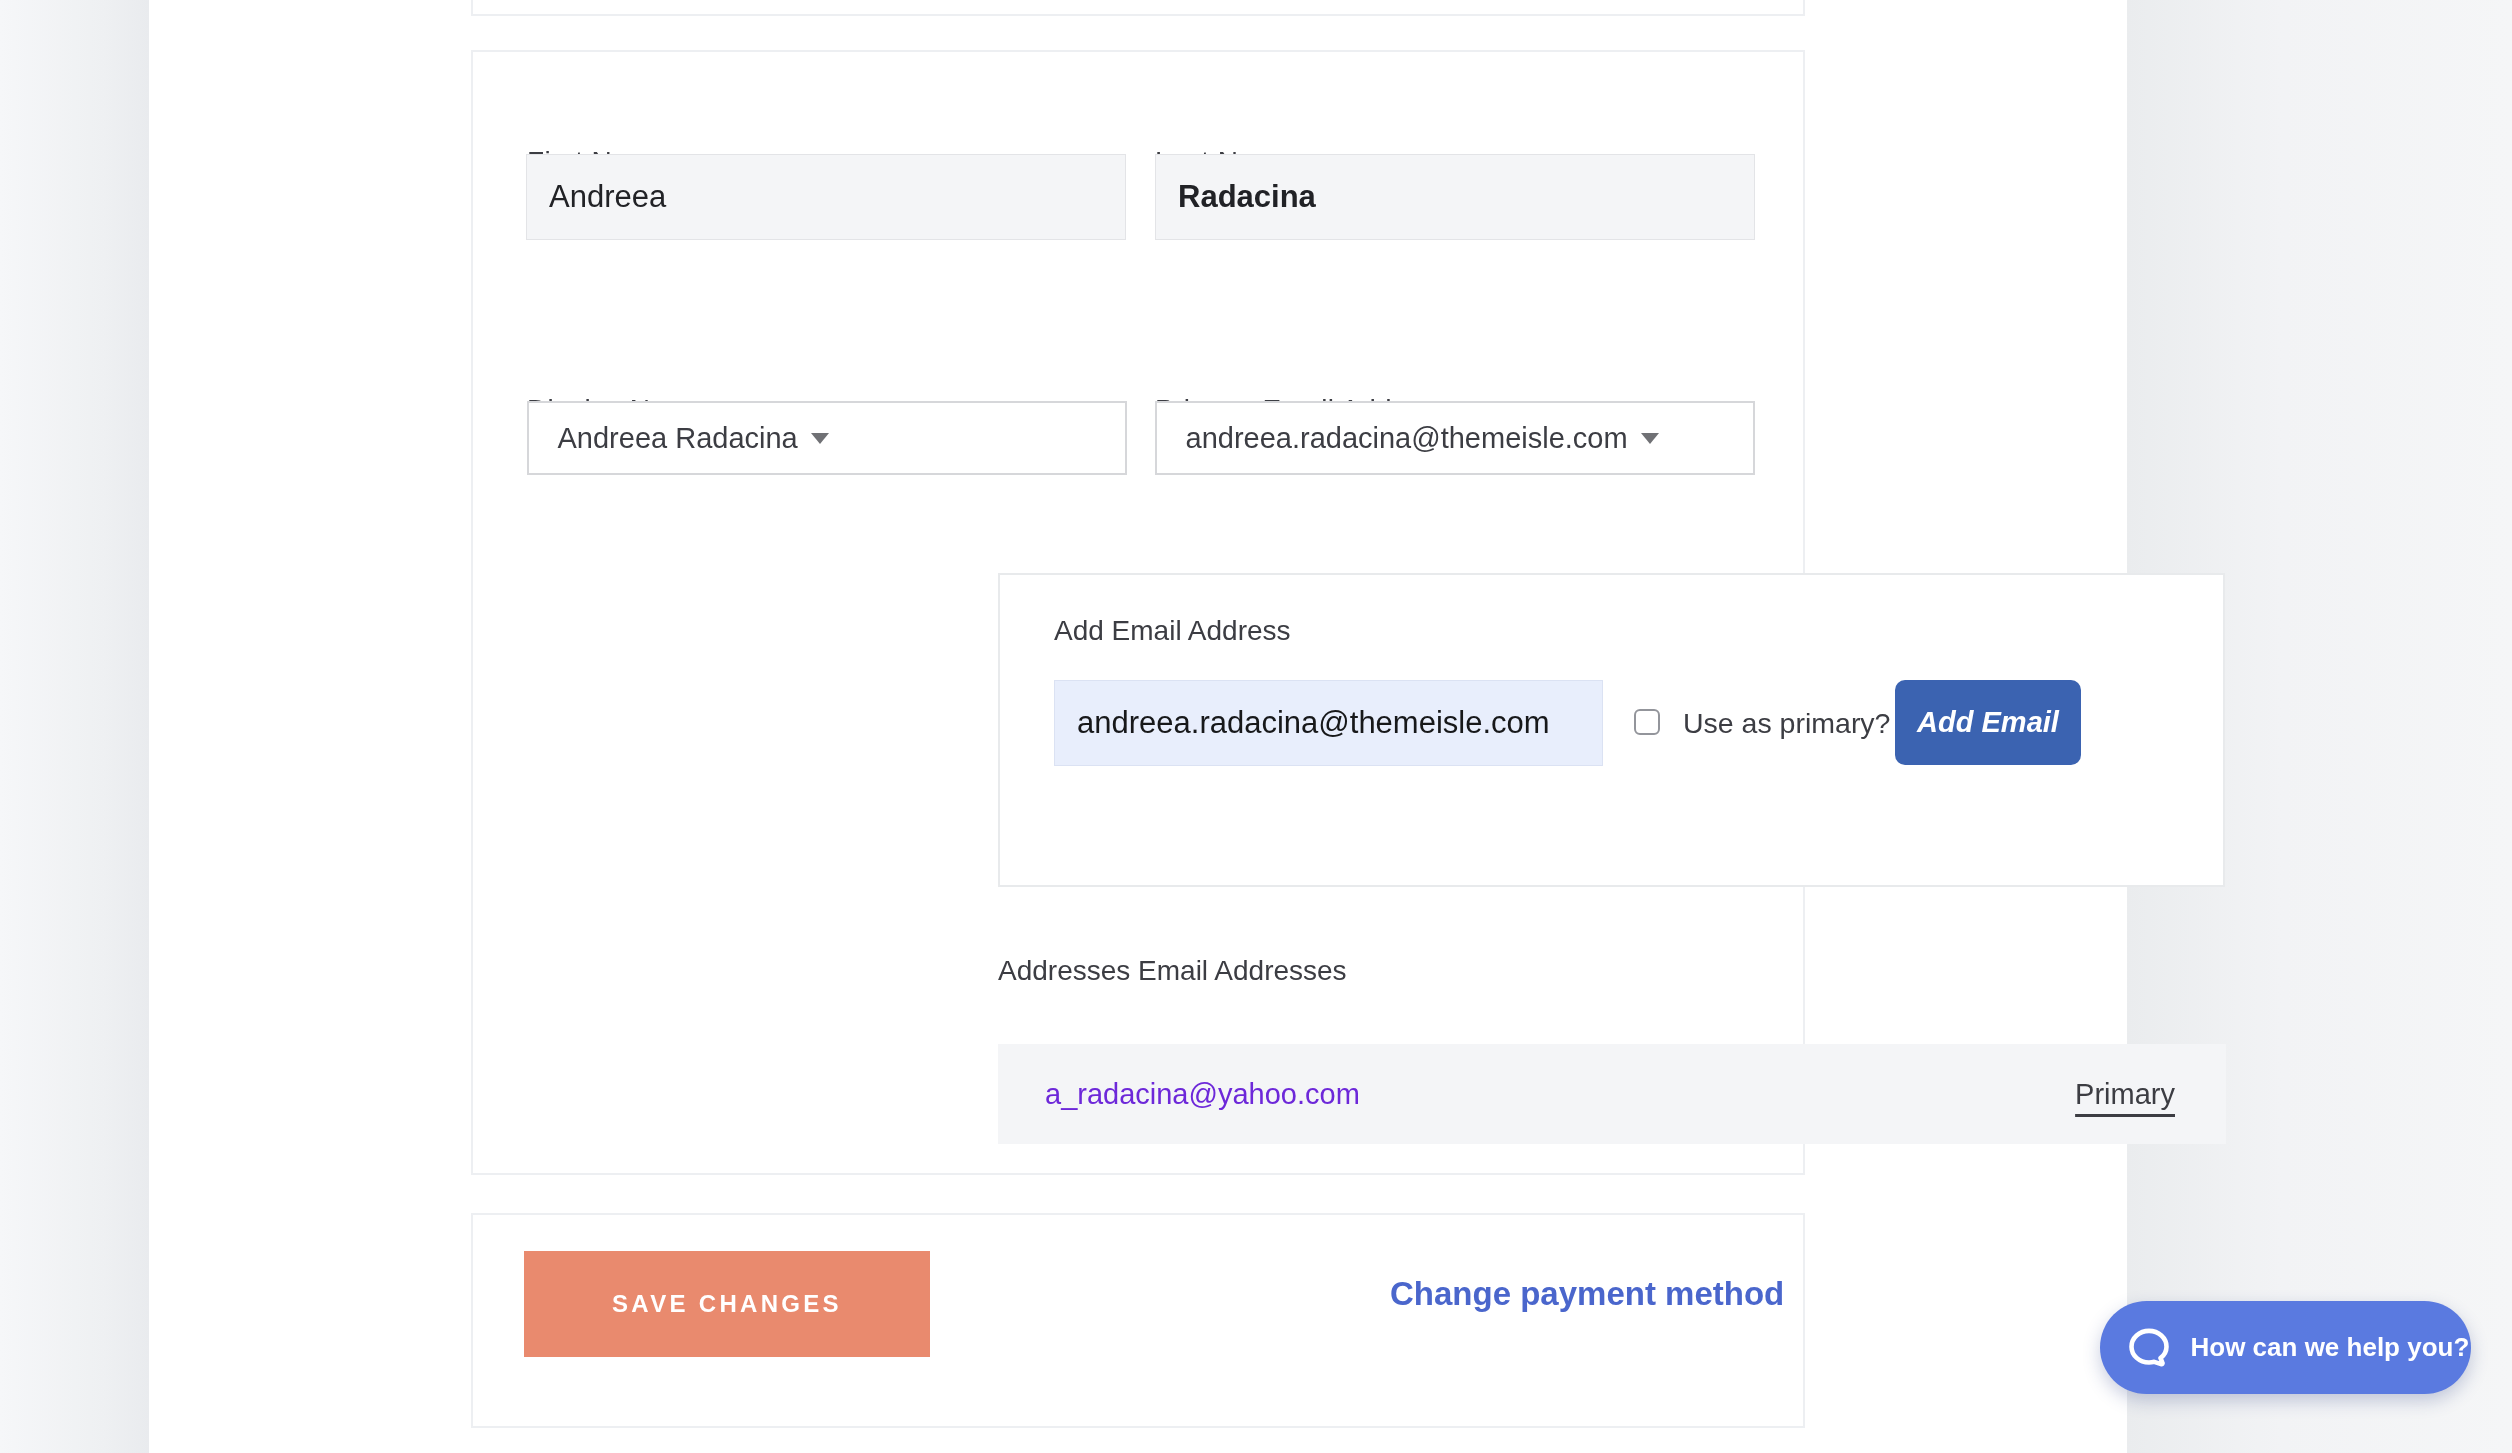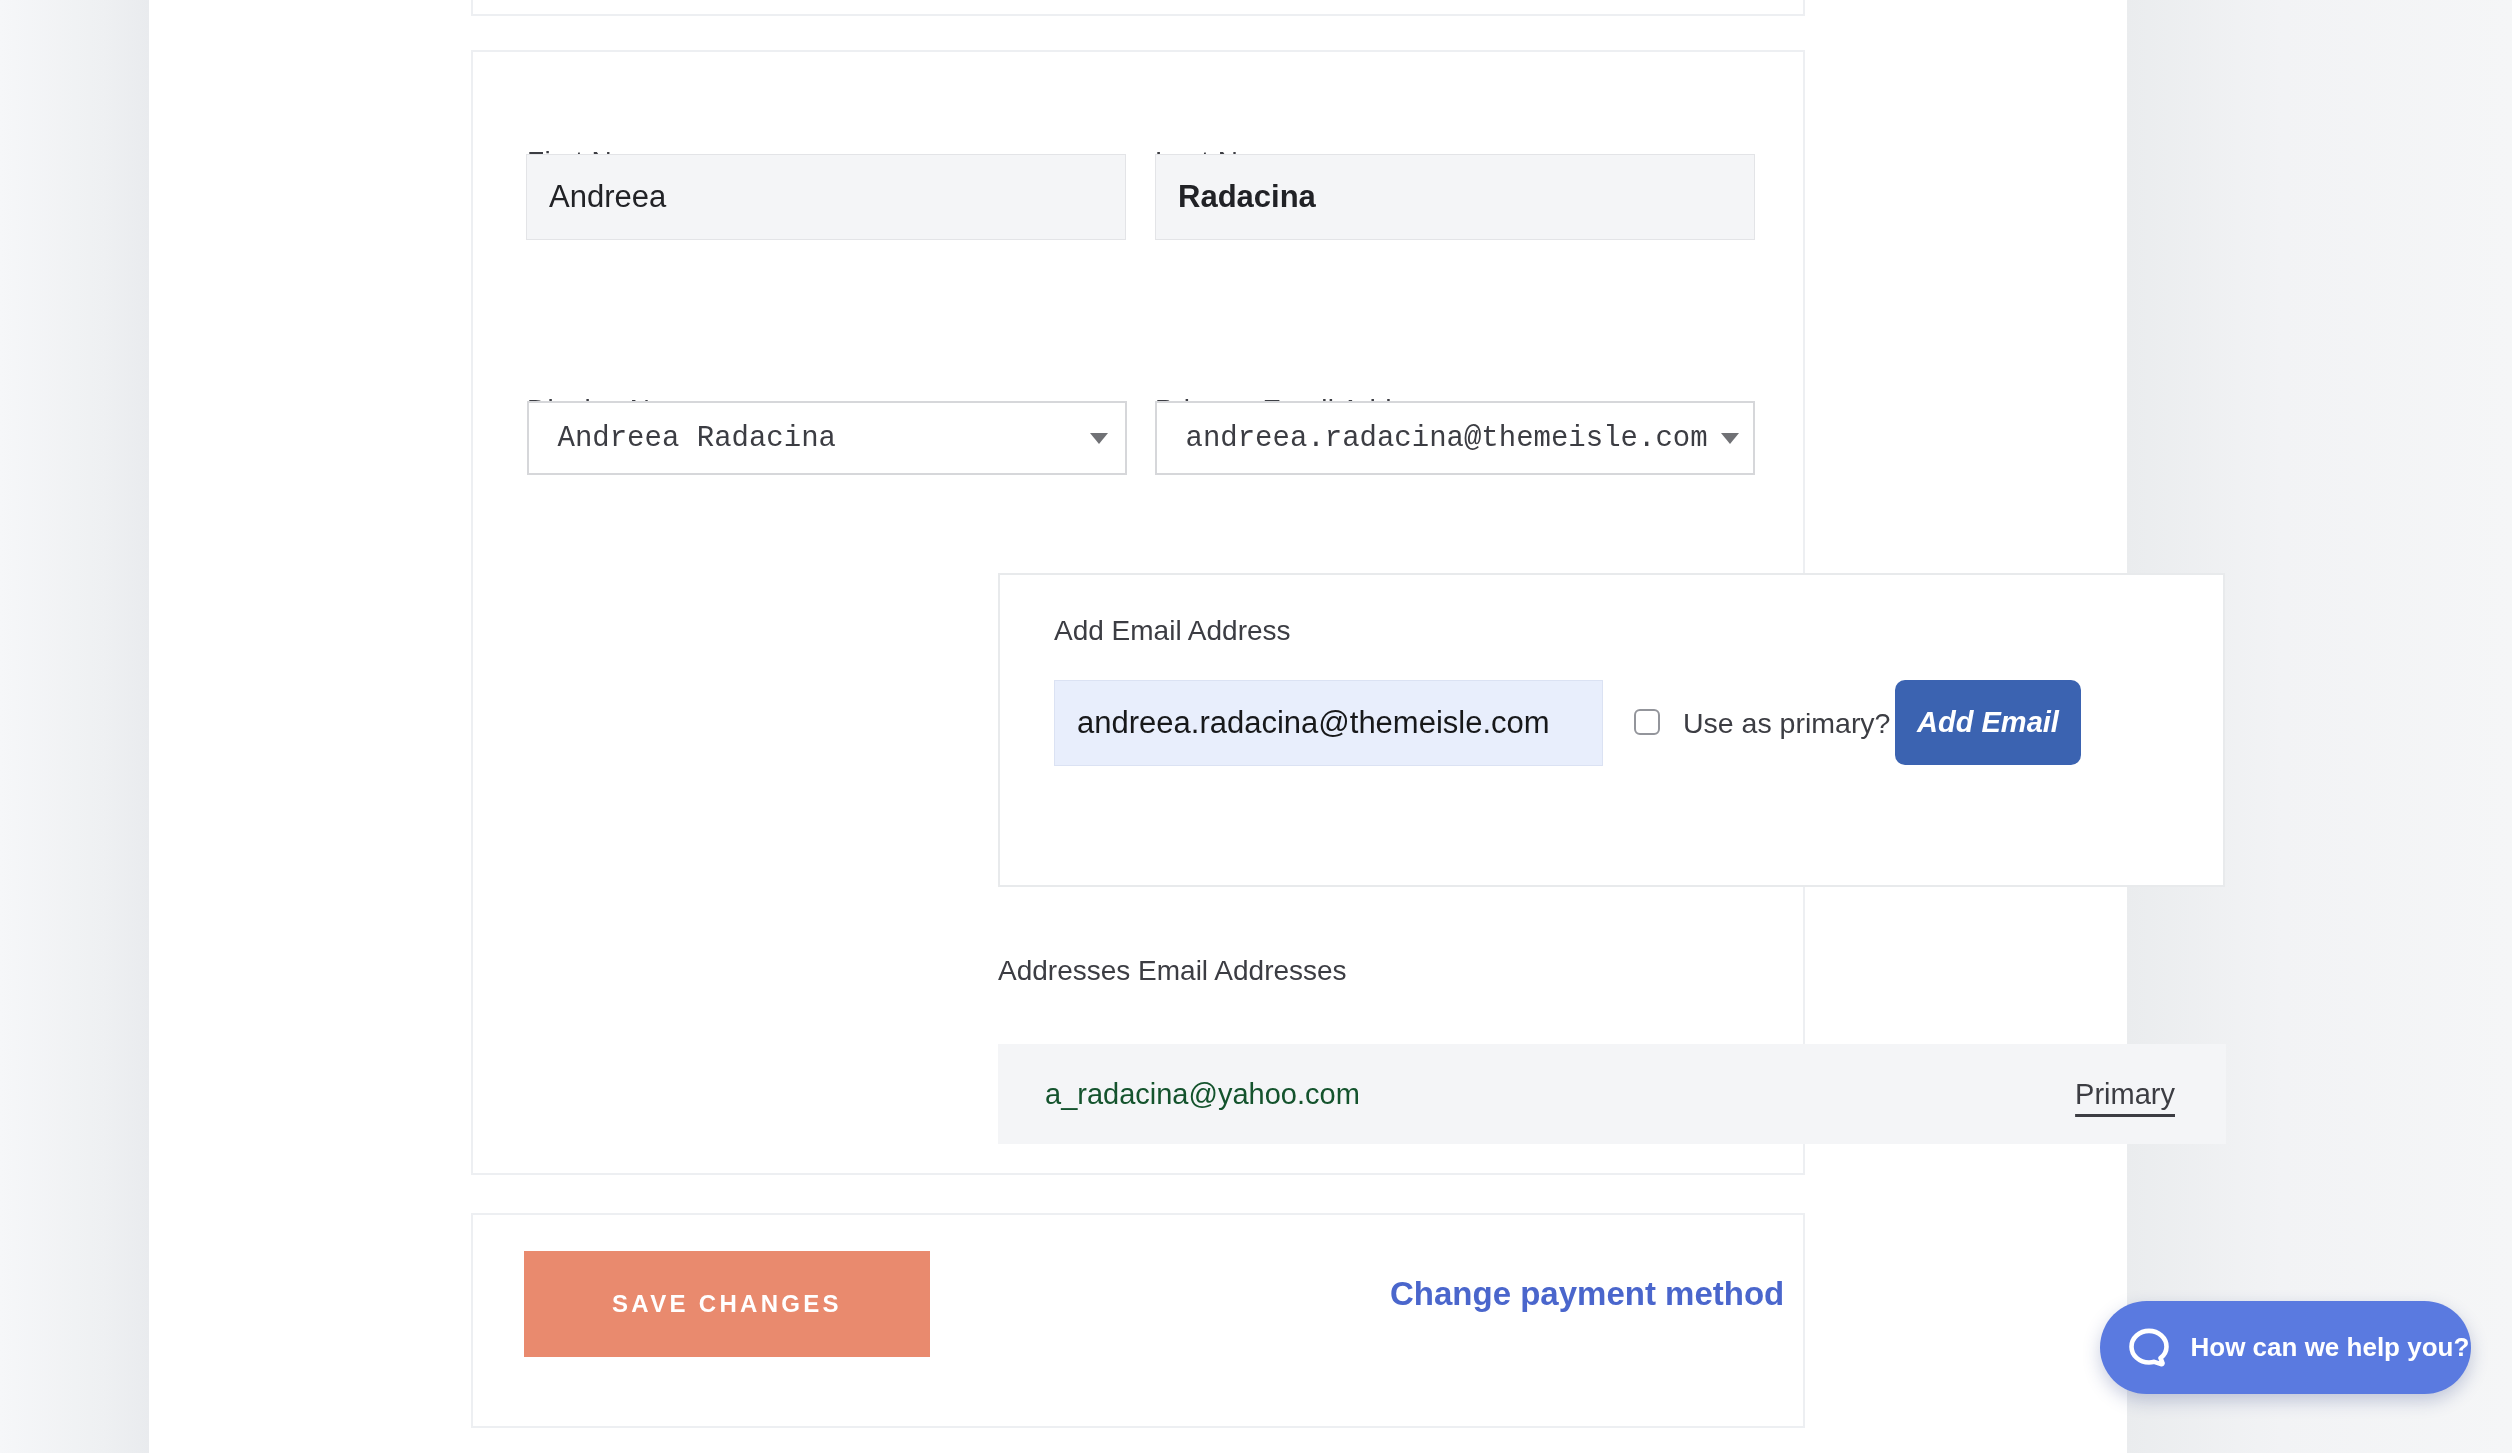--- a/index.html
+++ b/index.html
@@ -39,22 +39,22 @@
   .text-input {
     position: absolute; height: 86px; width: 600px;
     background: #f4f5f7; border: 1.7px solid #e3e4e7;
     font-family: "Liberation Sans", sans-serif;
     font-size: 31px; color: #212226; padding: 0 0 0 22px; outline: none;
   }
 
   .select-box {
     position: absolute; height: 74px; width: 600px;
     background: #ffffff; border: 2.5px solid #d6d7da;
-    display: flex; align-items: center; justify-content: space-between;
-    padding: 0 16.7px 0 28.5px; font-size: 29px; color: #3c3d43; cursor: pointer; font-family: Liberation Mono, monospace;
+    display: flex; align-items: center; 
+    padding: 0 16.7px 0 28.5px; font-size: 29px; color: #3c3d43; cursor: pointer;
   }
   .select-caret {
     width: 0; height: 0; border-left: 9.2px solid transparent;
     border-right: 9.2px solid transparent; border-top: 11.7px solid #707175;
     flex: 0 0 auto; margin-left: 13.4px;
   }
 
   .subcard {
     position: absolute; left: 525px; top: 521px; width: 1227px; height: 314px;
     background: #ffffff; border: 2.5px solid #e8eaec;
@@ -80,21 +80,21 @@
     color: #ffffff; font-family: "Liberation Sans", sans-serif;
     font-size: 29px; font-weight: 700; cursor: pointer; font-style: italic;
   }
 
   .additional-label { position: absolute; left: 525px; top: 903px; font-size: 28px; color: #3c3d43; }
   .email-row {
     position: absolute; left: 525px; top: 992px; width: 1228px; height: 100px;
     background: #f4f5f7; display: flex; align-items: center;
     justify-content: space-between; padding: 0 51px 0 47px;
   }
-  .email-row-address { font-size: 29px; color: #14532d; }
+  .email-row-address { font-size: 29px; color: #6d28d9; }
   .remove-link {
     font-size: 29px; color: #3c3d43; text-decoration: underline;
     text-underline-offset: 10px; text-decoration-thickness: 2.5px; cursor: pointer;
   }
 
   .save-btn {
     position: absolute; left: 524px; top: 1251px; width: 406px; height: 106px;
     background: #e98a6e; border: none; color: #ffffff;
     font-family: "Liberation Sans", sans-serif;
     font-size: 24px; font-weight: 700; letter-spacing: 3.3px; cursor: pointer;

